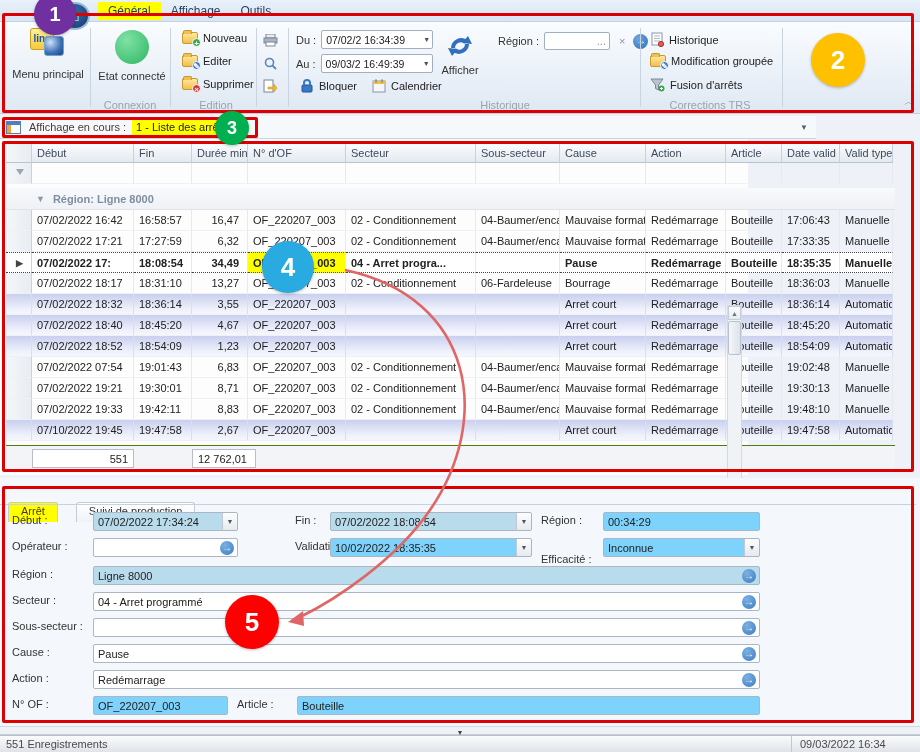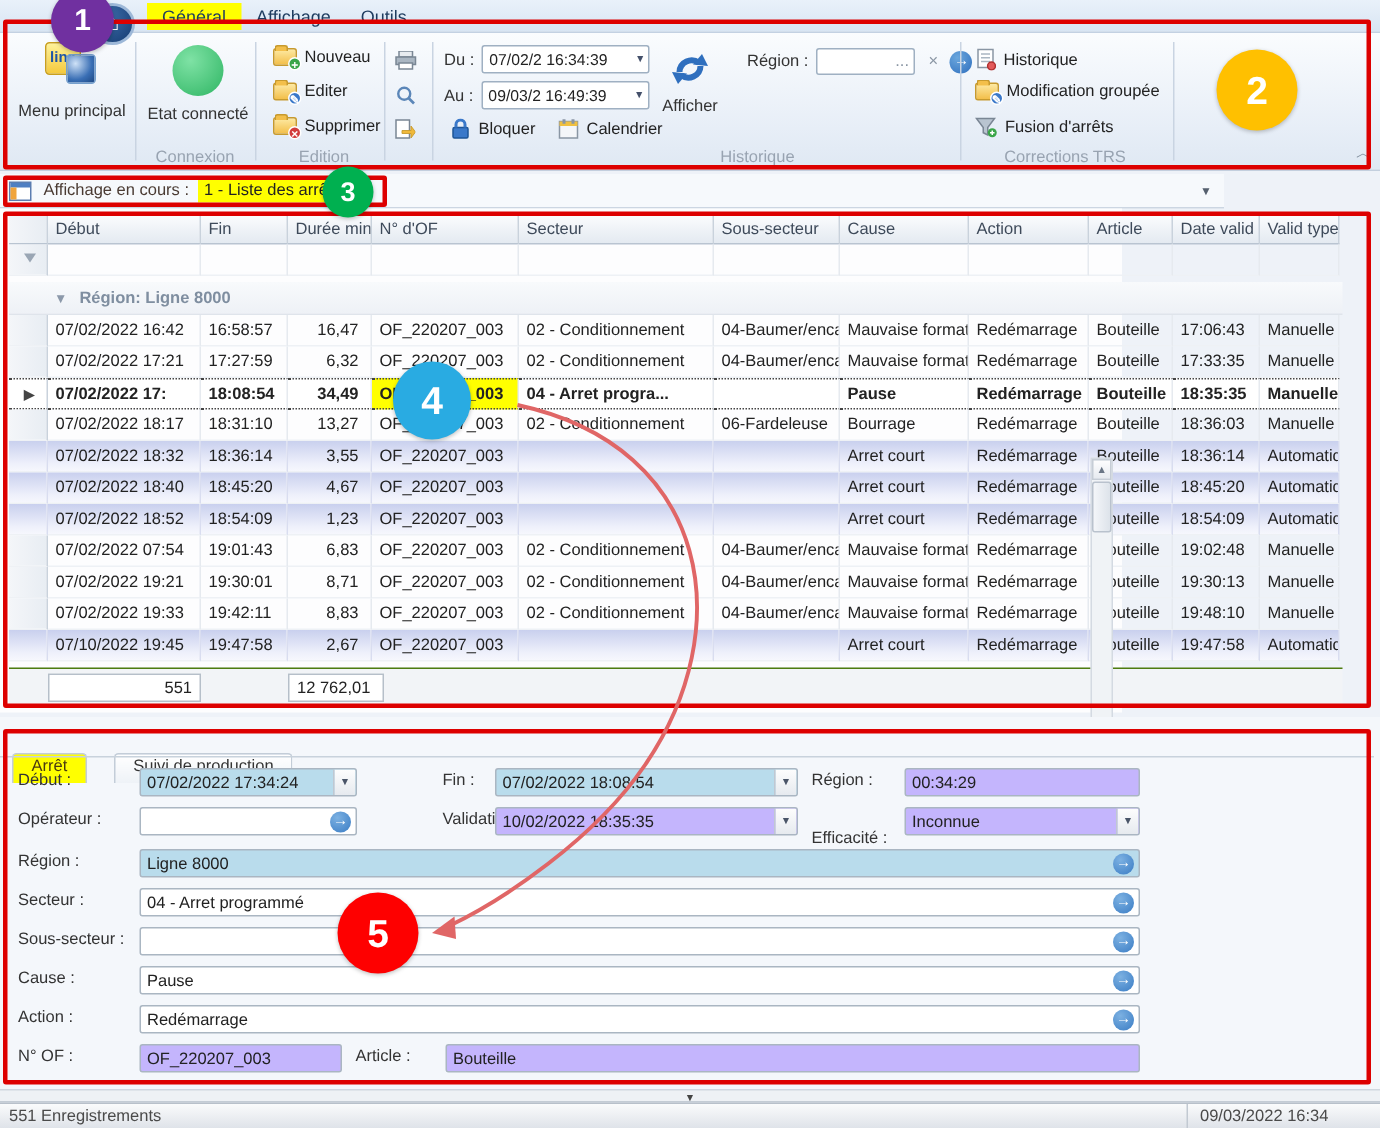--- a/index.html
+++ b/index.html
@@ -106,21 +106,21 @@
   #formwrap { position:absolute; left:0; top:478px; width:920px; height:248px; background:#f4f7fb; }
   #ftabs { position:absolute; left:8px; top:24px; height:20px; display:flex; gap:18px; }
   .ftab { padding:2px 12px 3px; border:1px solid #c3cdd8; border-bottom:none; border-radius:3px 3px 0 0;
     background:linear-gradient(#ffffff,#eef2f7); color:#333; }
   .ftab.active { background:#ffff00; font-weight:normal; color:#4a3b10; }
   #ftabline { position:absolute; left:0; right:4px; top:26px; height:1px; background:#c8d2dc; }
   .frow { position:absolute; display:flex; align-items:center; }
   .flabel { color:#333; }
   .fld { display:flex; align-items:center; height:19px; border:1px solid #aab6c2; border-radius:2px;
     background:#fff; padding:0 4px; overflow:hidden; white-space:nowrap; }
-  .fld.blue { background:#b9dcec;justify-content:flex-end; } .fld.yellow { background:#c4b5fd; }
+  .fld.blue { background:#b9dcec;justify-content:flex-end; } .fld.yellow { background:#7dd3fc; }
   .fld .val { flex:1; }
   .combo { width:15px; height:17px; margin:-1px -4px 0 0; border-left:1px solid #c0c8d2;
     background:linear-gradient(#fdfdfd,#e6eaef); color:#4a5568; font-size:7px; display:flex; align-items:center; justify-content:center; }
   .circgo { width:14px; height:14px; border-radius:50%; background:radial-gradient(circle at 35% 30%,#7cb1e2,#3a7cc4);
     color:#fff; font-size:10px; line-height:13px; text-align:center; margin:0 -1px 0 4px; flex:none; }
 
   
   #splitter { position:absolute; left:0; top:726px; width:920px; height:9px; background:#eef1f5;
     border-top:1px solid #d0d7df; border-bottom:1px solid #c4ccd5; text-align:center; }
   #splitter span { font-size:7px; color:#444; line-height:8px; position:relative; top:-2px; }

